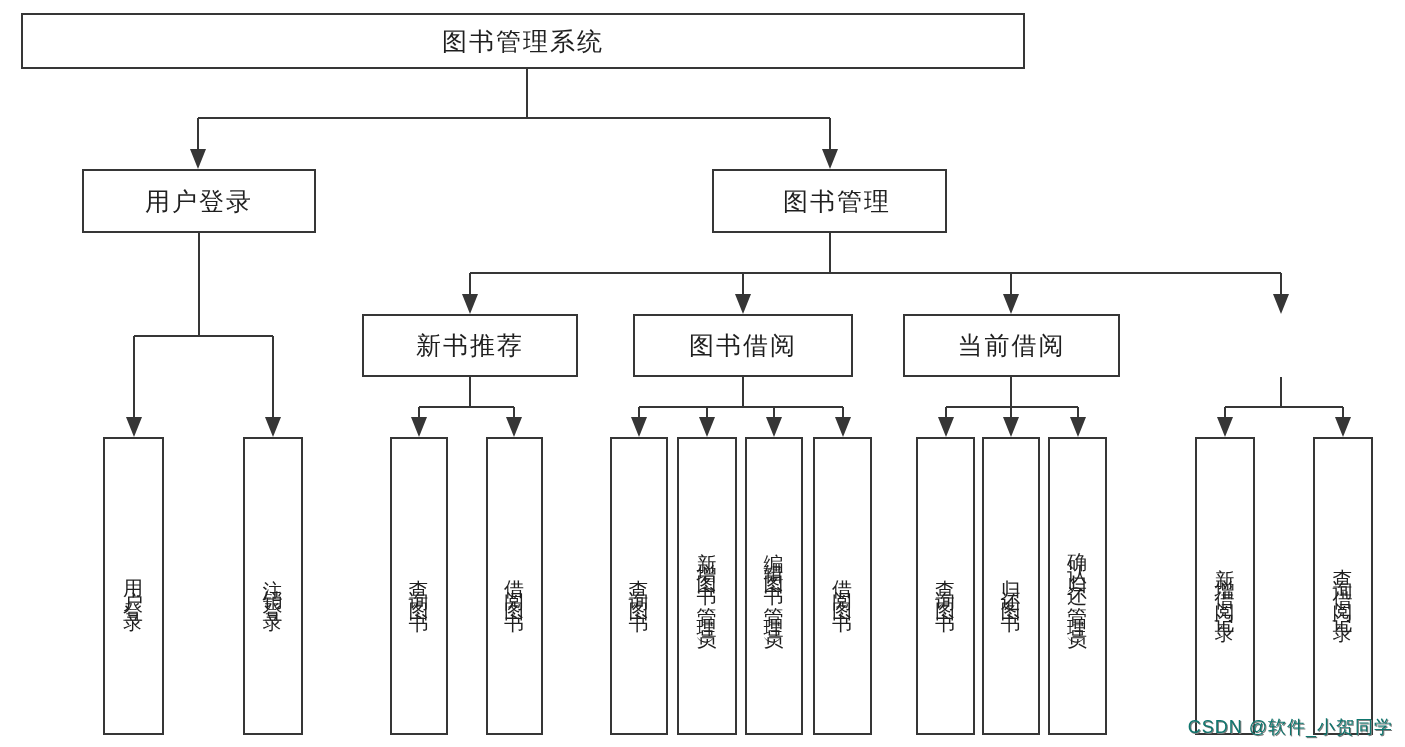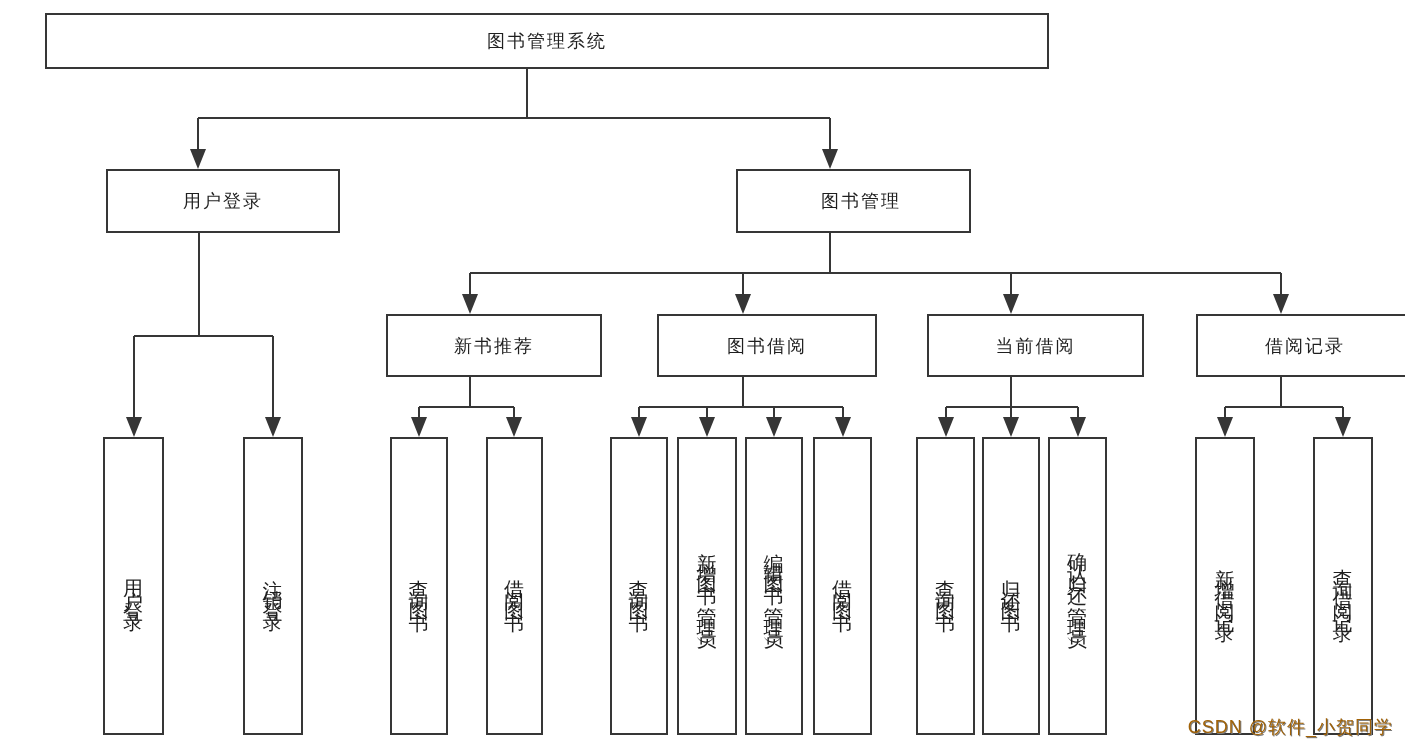--- a/index.html
+++ b/index.html
@@ -7,34 +7,34 @@
     position:relative; width:1405px; height:747px; background:#ffffff;
     font-family:"Liberation Sans", sans-serif; overflow:hidden;
   }
   .wires { position:absolute; left:0; top:0; }
   .node {
     position:absolute; box-sizing:border-box;
     border:2px solid #363636; background:#ffffff;
     display:flex; align-items:center; justify-content:center;
     color:#1f1f1f;
   }
-  .h-node { font-size:18px; letter-spacing:2px;margin-left:24px; }
+  .h-node { font-size:25px; letter-spacing:2px; }
   .root { left:21px; top:13px; width:1004px; height:56px; }
   .lvl2 { top:169px; height:64px; }
   .mid  { top:314px; height:63px; }
   .leaf { top:437px; height:298px; }
   .vtext {
     writing-mode:vertical-rl; text-orientation:mixed;
     font-size:20px; letter-spacing:11px; line-height:1;
     color:#1f1f1f;
   }
   .watermark {
     position:absolute; right:12px; bottom:8px;
     font-size:18px; letter-spacing:1px;
-    color:#a16207; text-shadow:1px 1px 0 #7d7d7d;
+    color:#0f766e; text-shadow:1px 1px 0 #7d7d7d;
     white-space:nowrap;
   }
 </style>
 </head>
 <body>
 
 <div class="canvas">
 
   <svg class="wires" width="1405" height="747" viewBox="0 0 1405 747">
     <path fill="none" stroke="#363636" stroke-width="2" d="
@@ -107,23 +107,20 @@
 
   <div class="node h-node mid" style="left:362px; width:216px;">
     <span>新书推荐</span>
   </div>
   <div class="node h-node mid" style="left:633px; width:220px;">
     <span>图书借阅</span>
   </div>
   <div class="node h-node mid" style="left:903px; width:217px;font-family:Liberation Mono, monospace;">
     <span>当前借阅</span>
   </div>
-  <div class="node h-node mid" style="left:1172px; width:218px;">
-    <span>借阅记录</span>
-  </div>
 
   <div class="node leaf" style="left:103px; width:61px;">
     <span class="vtext">用户登录</span>
   </div>
   <div class="node leaf" style="left:243px; width:60px;">
     <span class="vtext">注销登录</span>
   </div>
 
   <div class="node leaf" style="left:390px; width:58px;">
     <span class="vtext">查询图书</span>

